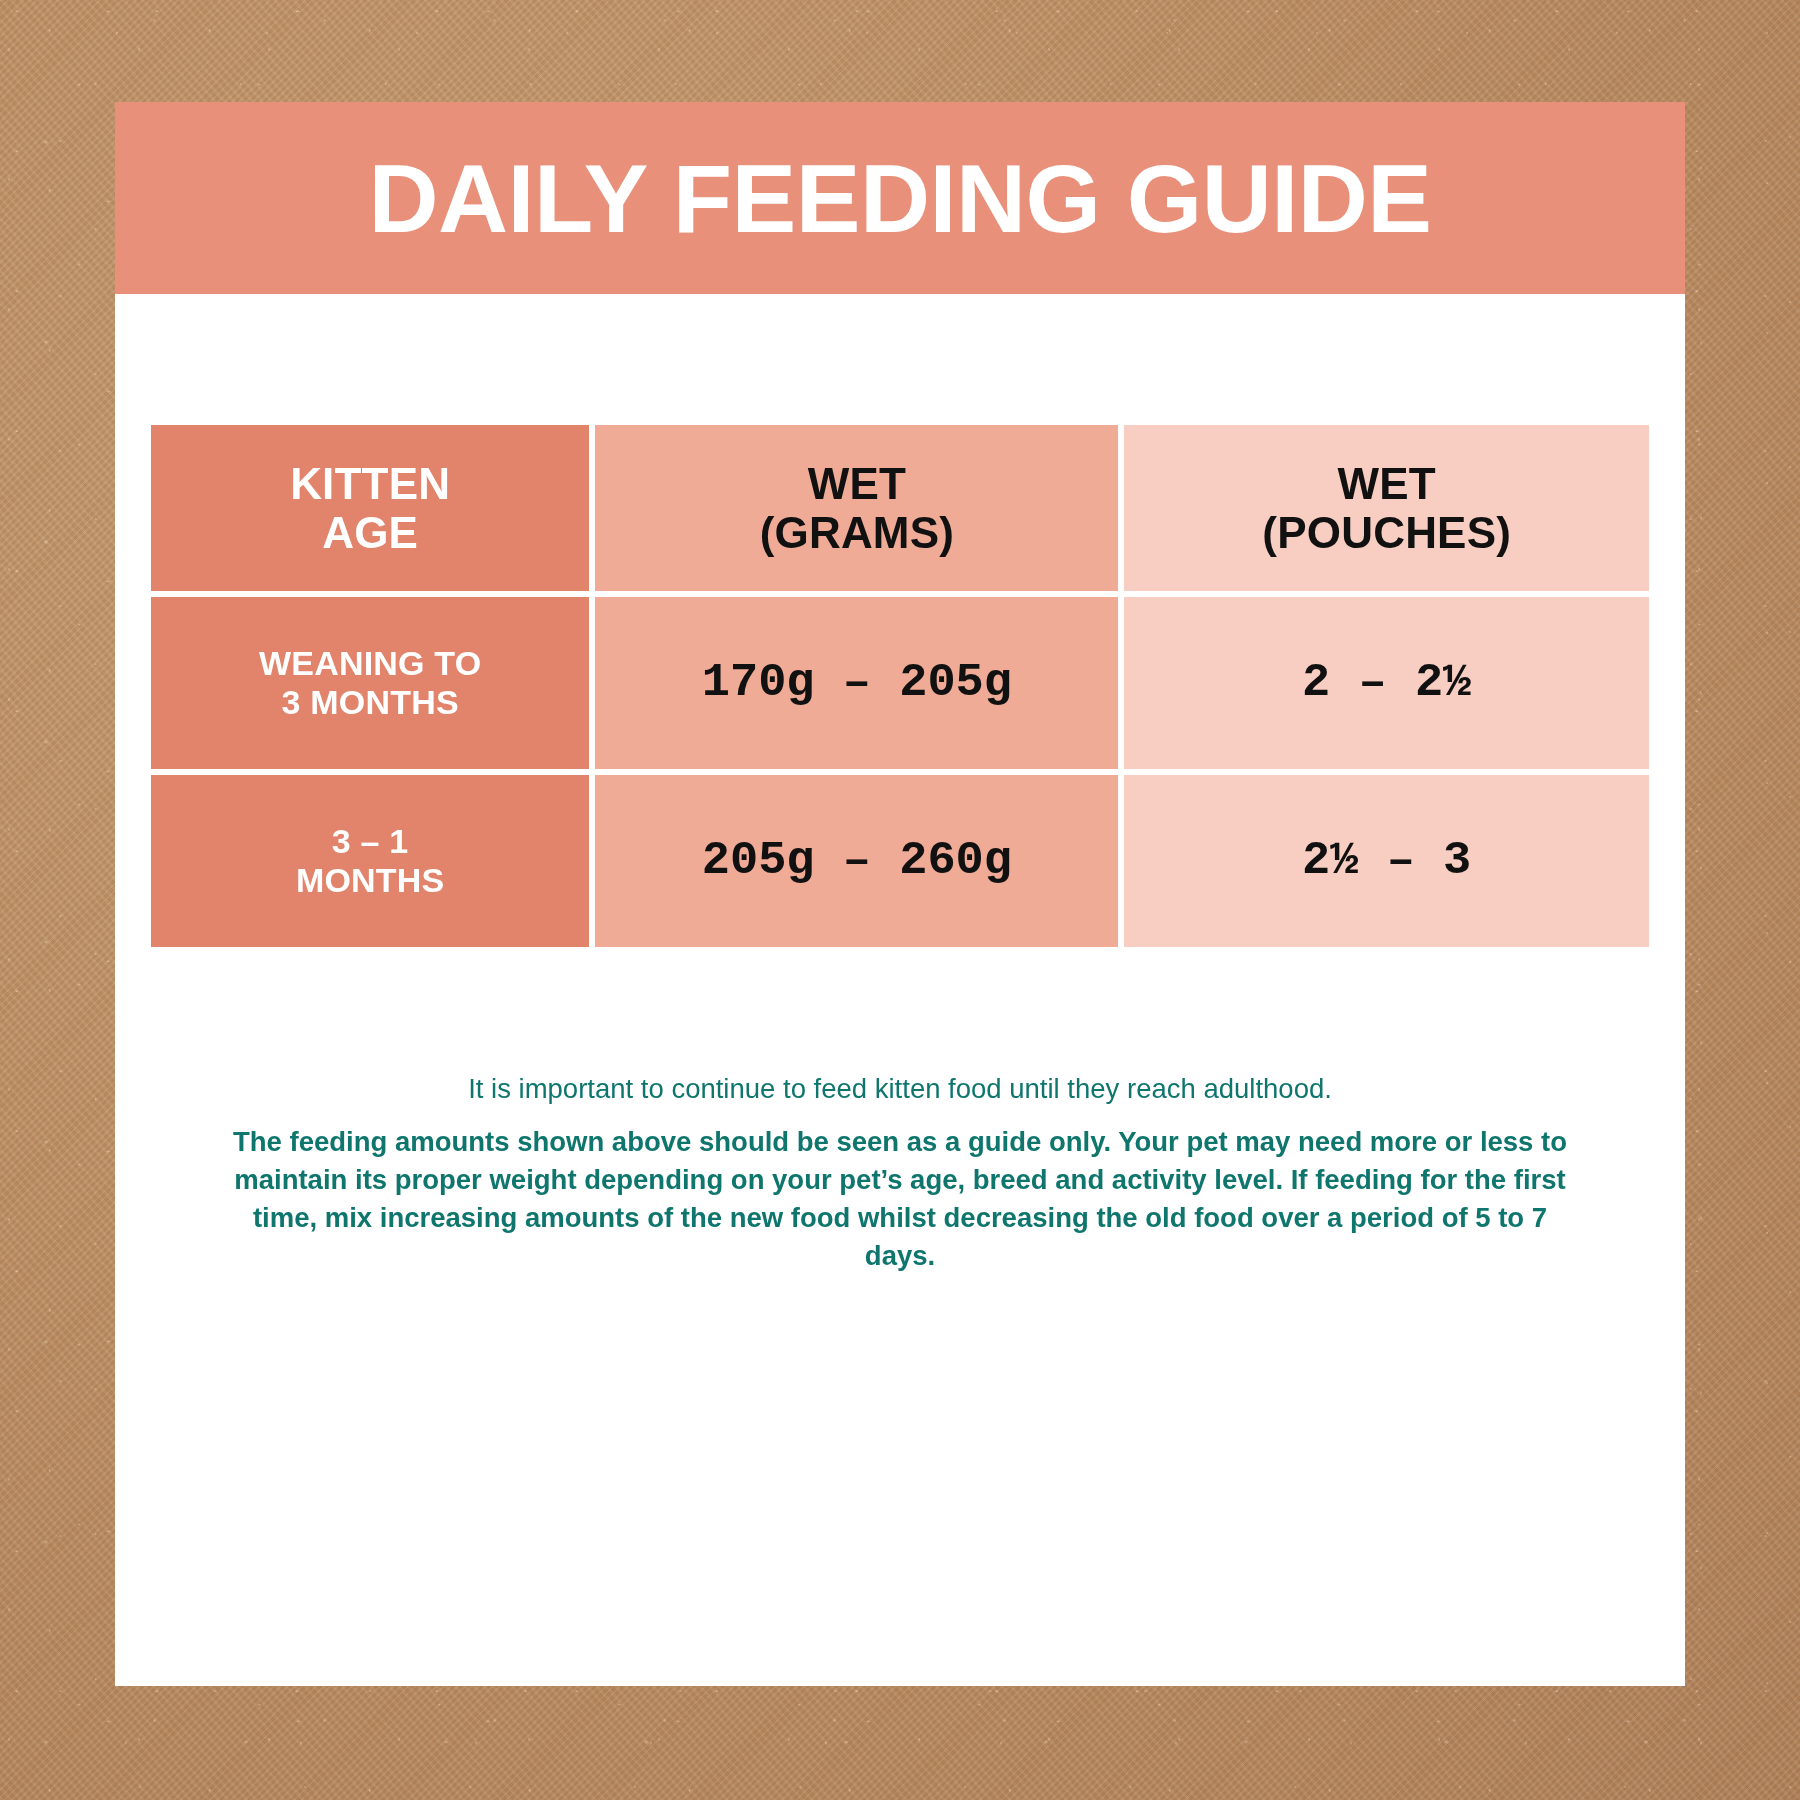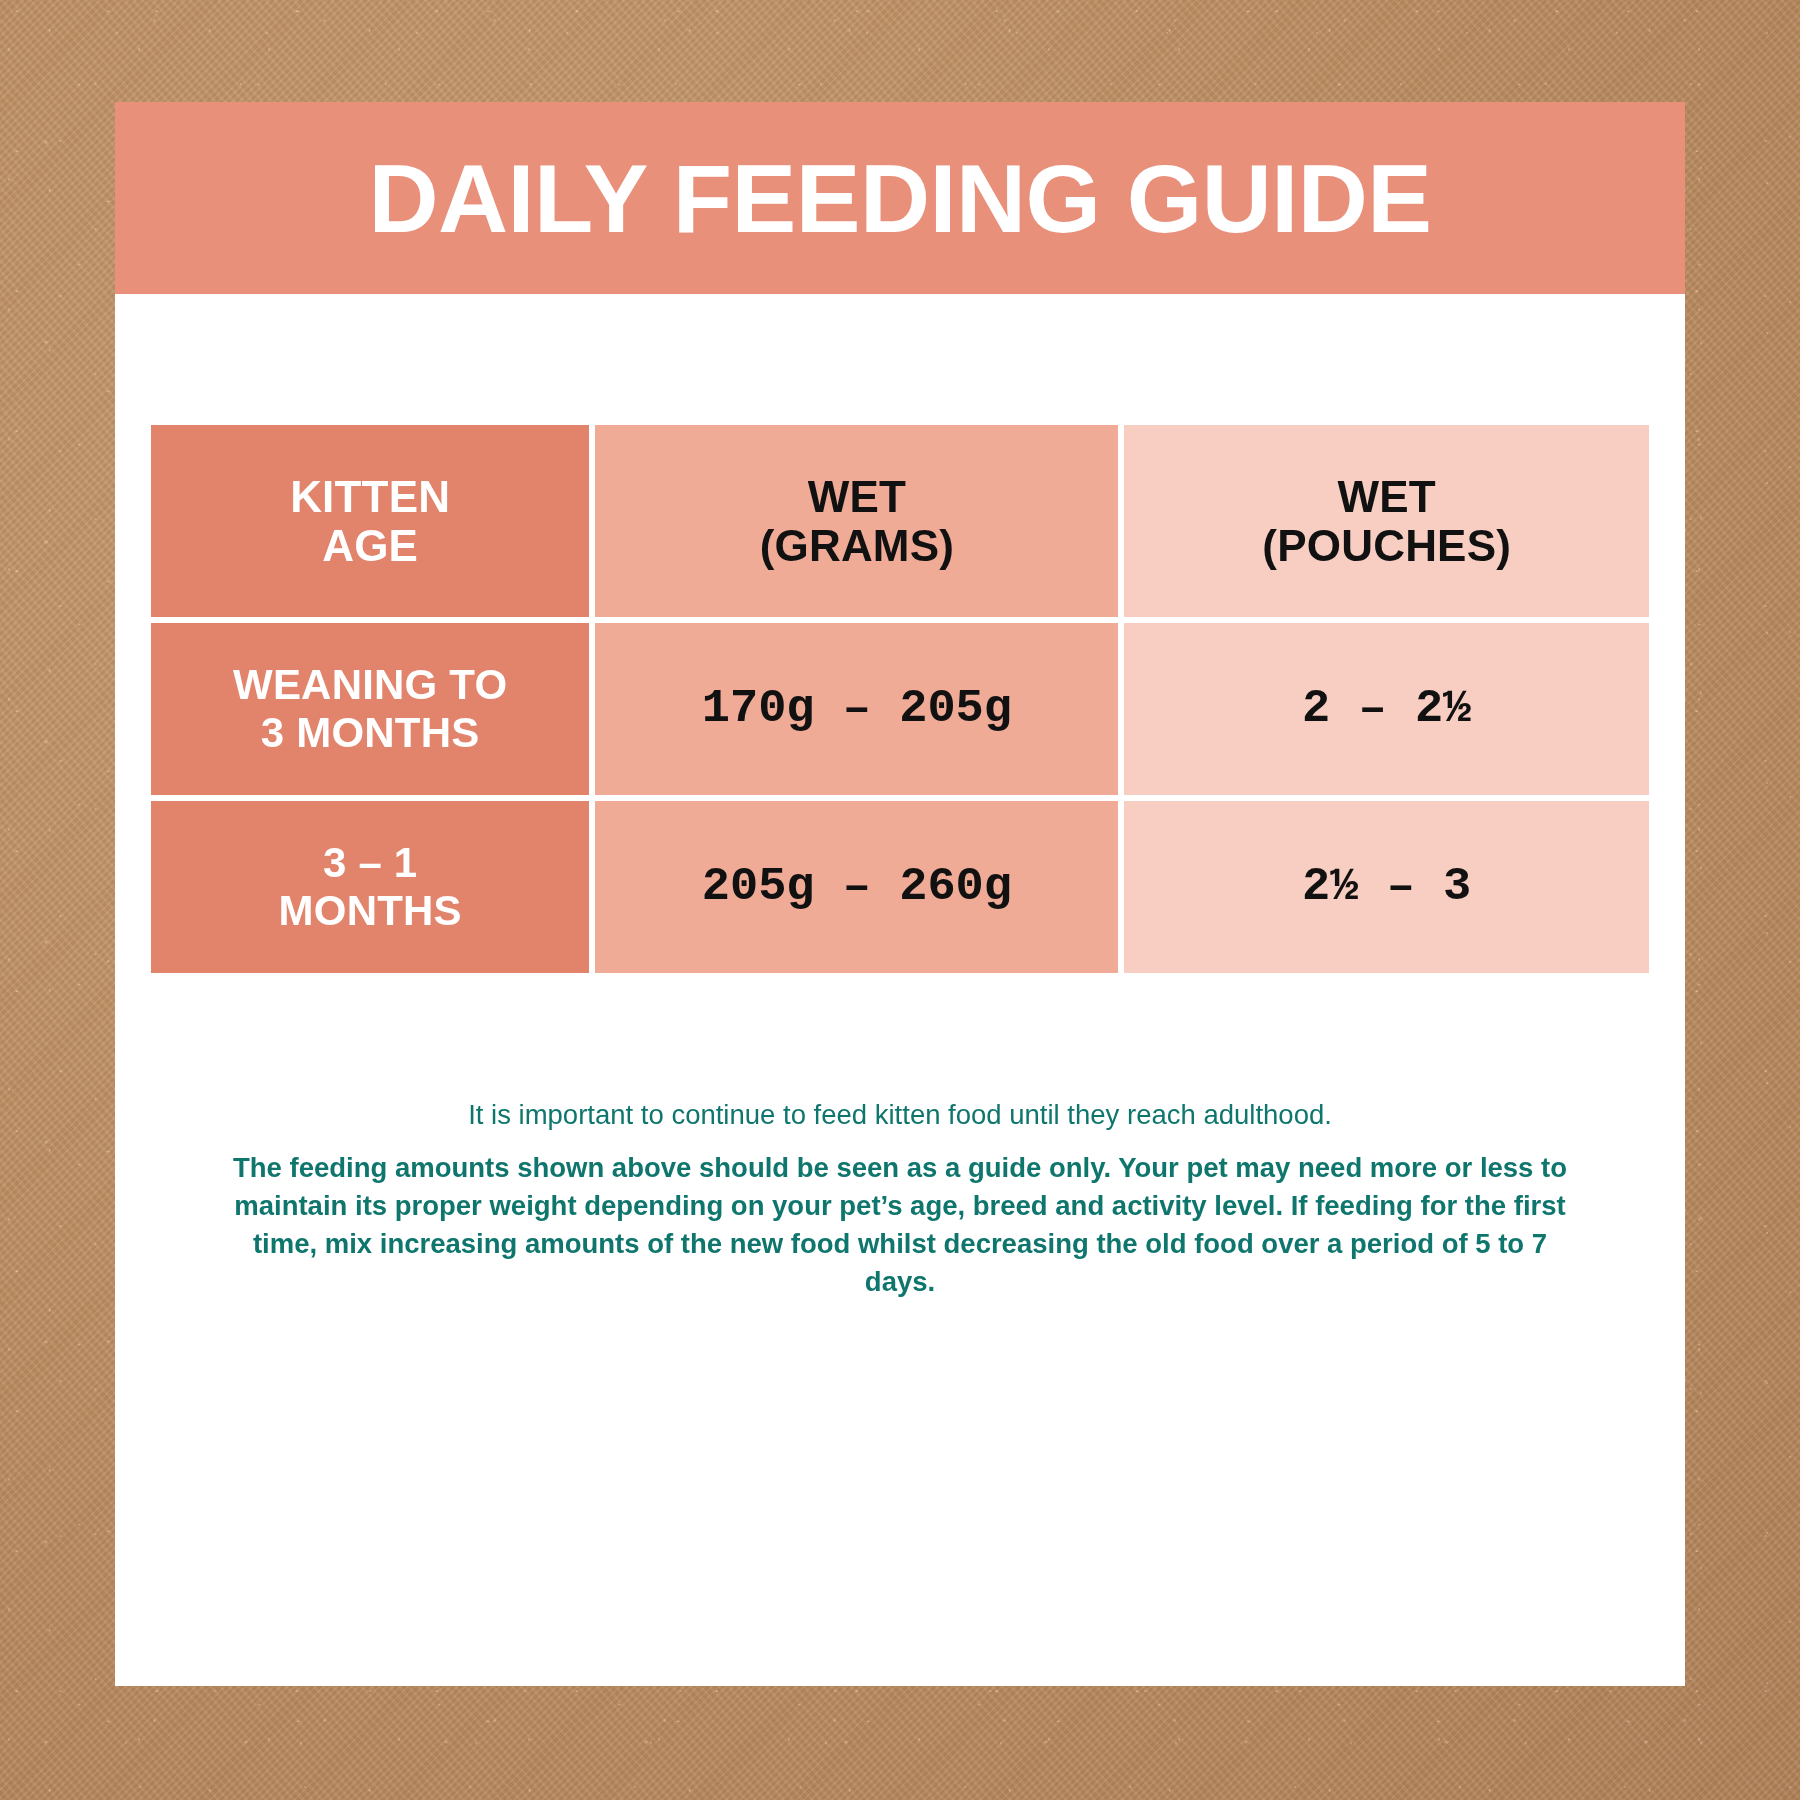--- a/index.html
+++ b/index.html
@@ -91,30 +91,30 @@
     vertical-align: middle;
     padding: 0;
   }
 
   
   .c-age     { background: #e2836c; color: #ffffff; }
   .c-grams   { background: #f0ab97; color: #111111; }
   .c-pouches { background: #f7cec1; color: #111111; }
 
   .head-cell {
-    height: 192px;
+    height: 166px;
     font-size: 44px;
     font-weight: 700;
     line-height: 1.12;
     letter-spacing: 0.2px;
   }
 
   .body-cell-age {
     height: 172px;
-    font-size: 42px;
+    font-size: 34px;
     font-weight: 700;
     line-height: 1.14;
     letter-spacing: 0.2px;
   }
 
   .body-cell-val {
     height: 172px;
     font-size: 47px;
     font-weight: 700;
     line-height: 1.14;

